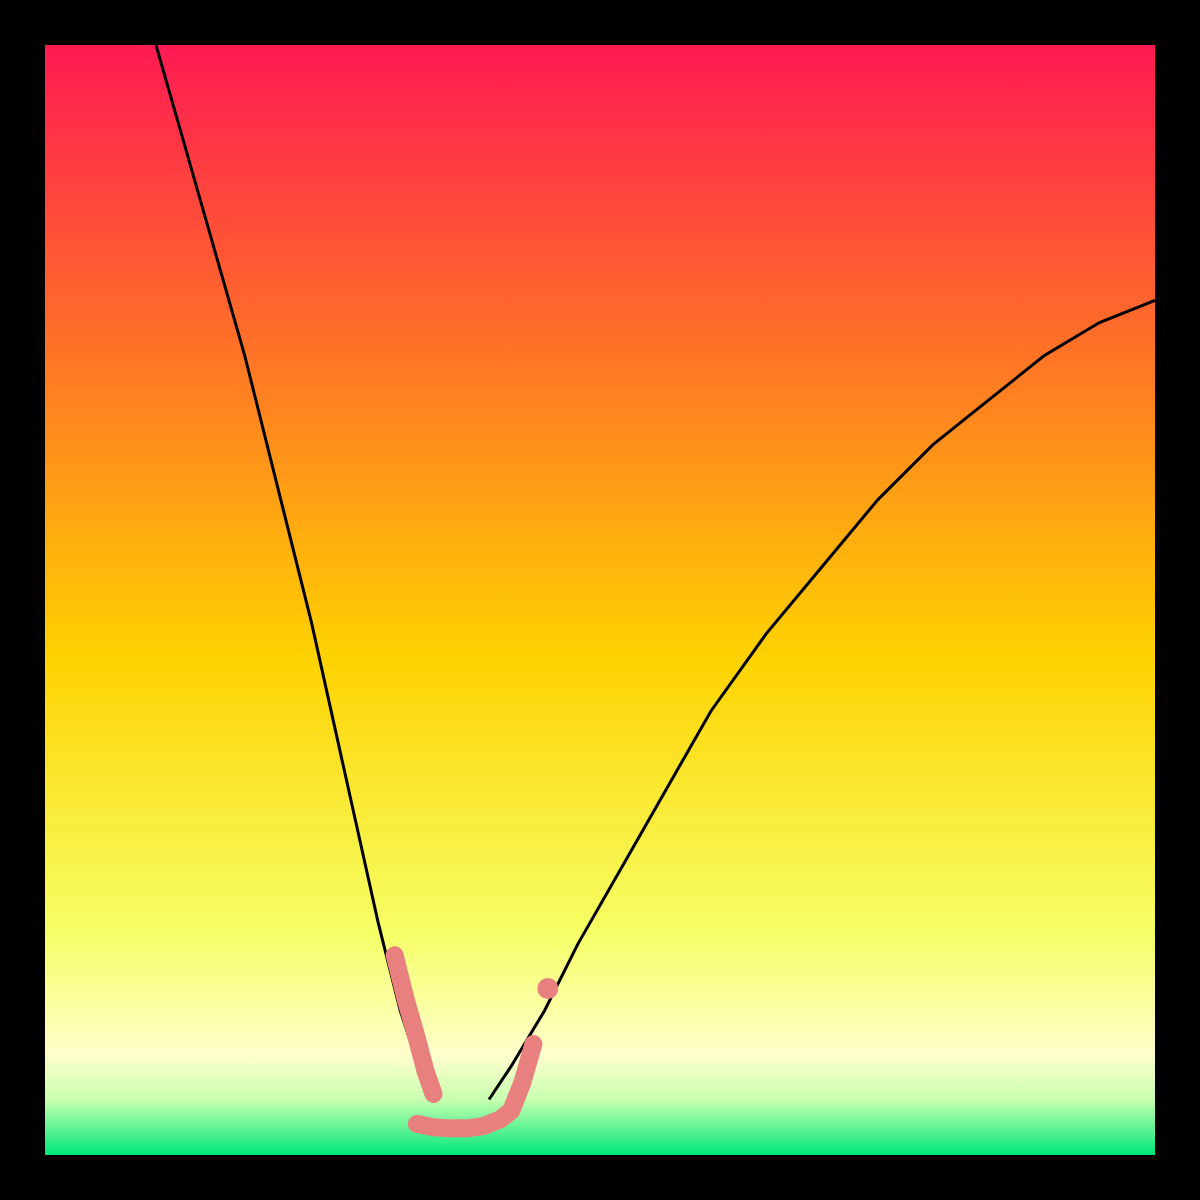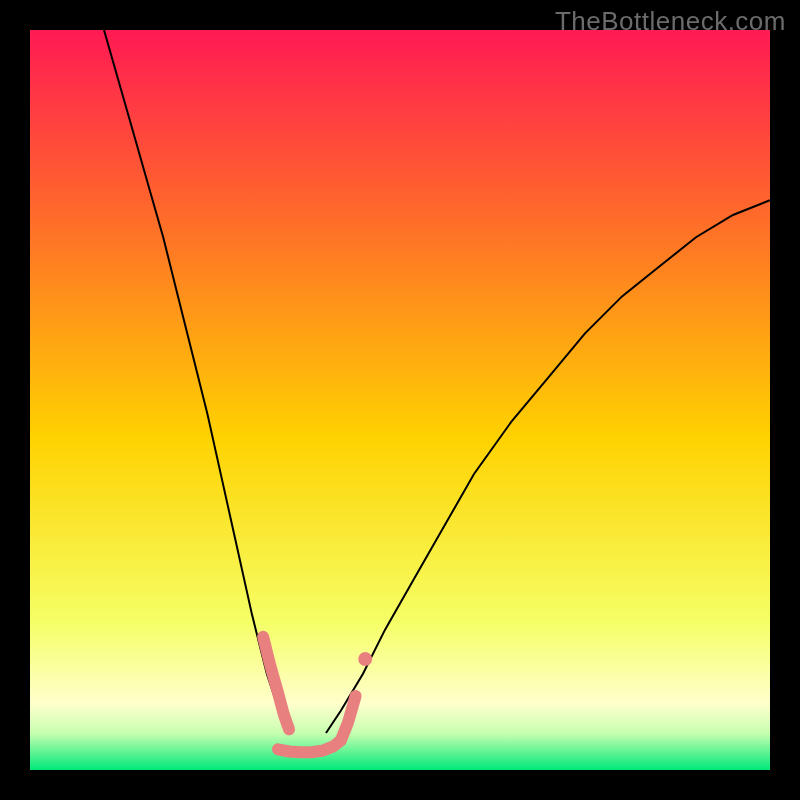--- a/index.html
+++ b/index.html
@@ -36,21 +36,20 @@
   .plot svg {
     width: 740px;
     height: 740px;
     display: block;
   }
 </style>
 </head>
 <body>
 
 <div class="frame">
-  <div class="watermark">TheBottleneck.com</div>
   <div class="plot">
     <svg viewBox="0 0 740 740">
       <defs>
         <linearGradient id="bg-grad" x1="0" y1="0" x2="0" y2="1">
           <stop id="g-top" offset="0%" stop-color="#ff1a53"></stop>
           <stop id="g-20" offset="25%" stop-color="#ff6a2a"></stop>
           <stop id="g-mid" offset="55%" stop-color="#ffd200"></stop>
           <stop id="g-75" offset="80%" stop-color="#f5ff66"></stop>
           <stop id="g-88" offset="91%" stop-color="#ffffcc"></stop>
           <stop id="g-93" offset="95%" stop-color="#c8ffb0"></stop>

